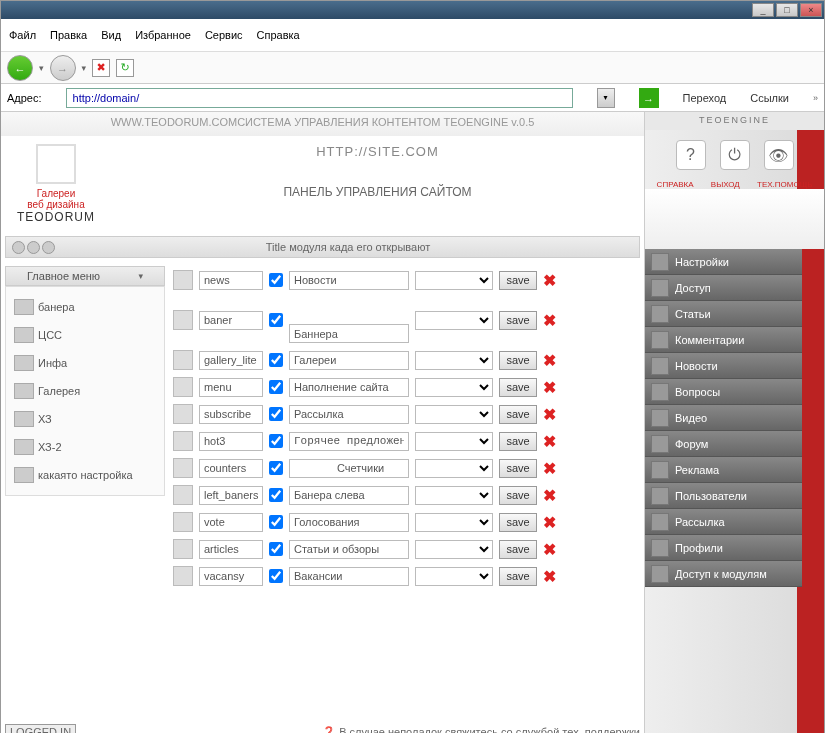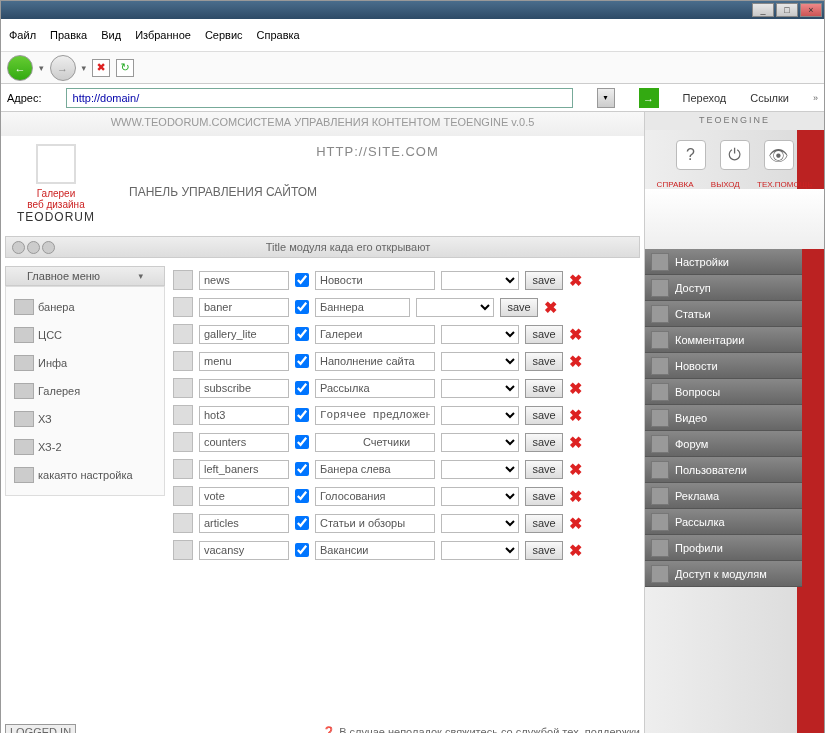--- a/index.html
+++ b/index.html
@@ -23,34 +23,34 @@
 .link{color:#333;cursor:pointer}
 .content{display:flex;height:630px}
 .main{flex:1;background:#fff;position:relative}
 .topheader{height:24px;padding:4px 8px;background:linear-gradient(#f8f8f8,#eee);display:flex;justify-content:center;color:#999;font-size:9px}
 .brand{padding:8px;text-align:center;width:110px}
 .brand .logo{width:40px;height:40px;border:2px solid #ddd;margin:0 auto 4px}
 .brand .t1{color:#c22;font-size:10px}
 .brand .t2{color:#c22;font-size:10px}
 .brand .t3{color:#333;font-size:12px;letter-spacing:1px}
 .sitehead{text-align:center;color:#888;padding:8px;font-size:13px;letter-spacing:1px}
-.panel-title{color:#666;padding:18px;font-size:12px}
+.panel-title{text-align:center;color:#666;padding:18px;font-size:12px}
 .module-bar{height:22px;background:linear-gradient(#eee,#ddd);border:1px solid #ccc;display:flex;align-items:center;padding:0 6px;color:#666;margin:4px}
 .module-bar .wicons{display:flex;gap:2px;margin-right:8px}
 .wicon{width:13px;height:13px;border-radius:50%;background:#ccc;border:1px solid #999;cursor:pointer}
 .workspace{display:flex;padding:4px;gap:8px}
 .sidebar{width:160px}
 .side-title{background:linear-gradient(#eee,#ddd);border:1px solid #ccc;padding:3px 21px;color:#555;display:flex;justify-content:space-between;align-items:center}
 .side-box{border:1px solid #ddd;background:#fafafa;padding:6px}
 .side-item{display:flex;align-items:center;gap:4px;padding:6px 2px;color:#555;cursor:pointer}
 .side-icon{width:20px;height:16px;background:#ccc;border:1px solid #aaa}
 .rows{flex:1;display:flex;flex-direction:column;gap:7px;padding-top:4px}
 .row{display:flex;align-items:center;gap:6px}
 .ricon{width:20px;height:20px;background:#ddd;border:1px solid #bbb}
-.rinput{width:90px;height:19px;border:1px solid #bbb;padding:0 4px;color:#555}
+.rinput{width:64px;height:19px;border:1px solid #bbb;padding:0 4px;color:#555}
 .rcheck{width:14px;height:14px}
 .rsel{width:78px;height:19px;border:1px solid #bbb;background:#fff}
 .rsave{width:38px;height:19px;border:1px solid #999;background:linear-gradient(#f8f8f8,#ddd);cursor:pointer;color:#333}
 .rdel{color:#d22;font-size:16px;font-weight:bold;cursor:pointer}
 .rightpanel{width:180px;background:linear-gradient(90deg,#eee 0%,#ddd 85%,#b22 85%,#b22 100%);border-left:1px solid #ccc;display:flex;flex-direction:column}
 .rp-head{height:18px;text-align:center;color:#777;font-size:9px;letter-spacing:2px;padding:3px;background:#e8e8e8}
 .rp-tools{display:flex;gap:14px;padding:10px;justify-content:center}
 .rp-tool{width:30px;height:30px;border:1px solid #bbb;border-radius:4px;background:#fff;display:flex;align-items:center;justify-content:center;cursor:pointer;font-size:16px;color:#666}
 .rp-labels{display:flex;gap:6px;padding:0 6px;justify-content:space-around}
 .rp-labels span{color:#c22;font-size:8px}
@@ -173,21 +173,21 @@
               <input type="checkbox" class="rcheck" checked="" style="">
               <input class="rinput" style="width: 120px;" value="Новости">
               <select class="rsel"></select>
               <button class="rsave">save</button>
               <span class="rdel">✖</span>
             </div>
             <div class="row">
               <div class="ricon"></div>
               <input class="rinput" value="baner" style="">
               <input type="checkbox" class="rcheck" checked="" style="">
-              <input class="rinput" style="width: 95px;" value="Баннера">
+              <input class="rinput" style="width: 120px; margin-top: 27px;" value="Баннера">
               <select class="rsel"></select>
               <button class="rsave">save</button>
               <span class="rdel">✖</span>
             </div>
             <div class="row">
               <div class="ricon"></div>
               <input class="rinput" value="gallery_lite" style="">
               <input type="checkbox" class="rcheck" checked="" style="">
               <input class="rinput" style="width: 120px;" value="Галереи">
               <select class="rsel"></select>
@@ -316,28 +316,28 @@
           <div class="rp-item">
             <div class="rp-iicon"></div>
             <span>Видео</span>
           </div>
           <div class="rp-item">
             <div class="rp-iicon"></div>
             <span>Форум</span>
           </div>
           <div class="rp-item">
             <div class="rp-iicon"></div>
+            <span>Реклама</span>
+          </div>
+          <div class="rp-item">
+            <div class="rp-iicon"></div>
             <span>Пользователи</span>
           </div>
           <div class="rp-item">
             <div class="rp-iicon"></div>
-            <span>Реклама</span>
-          </div>
-          <div class="rp-item">
-            <div class="rp-iicon"></div>
             <span>Рассылка</span>
           </div>
           <div class="rp-item">
             <div class="rp-iicon"></div>
             <span>Профили</span>
           </div>
           <div class="rp-item">
             <div class="rp-iicon"></div>
             <span>Доступ к модулям</span>
           </div>

